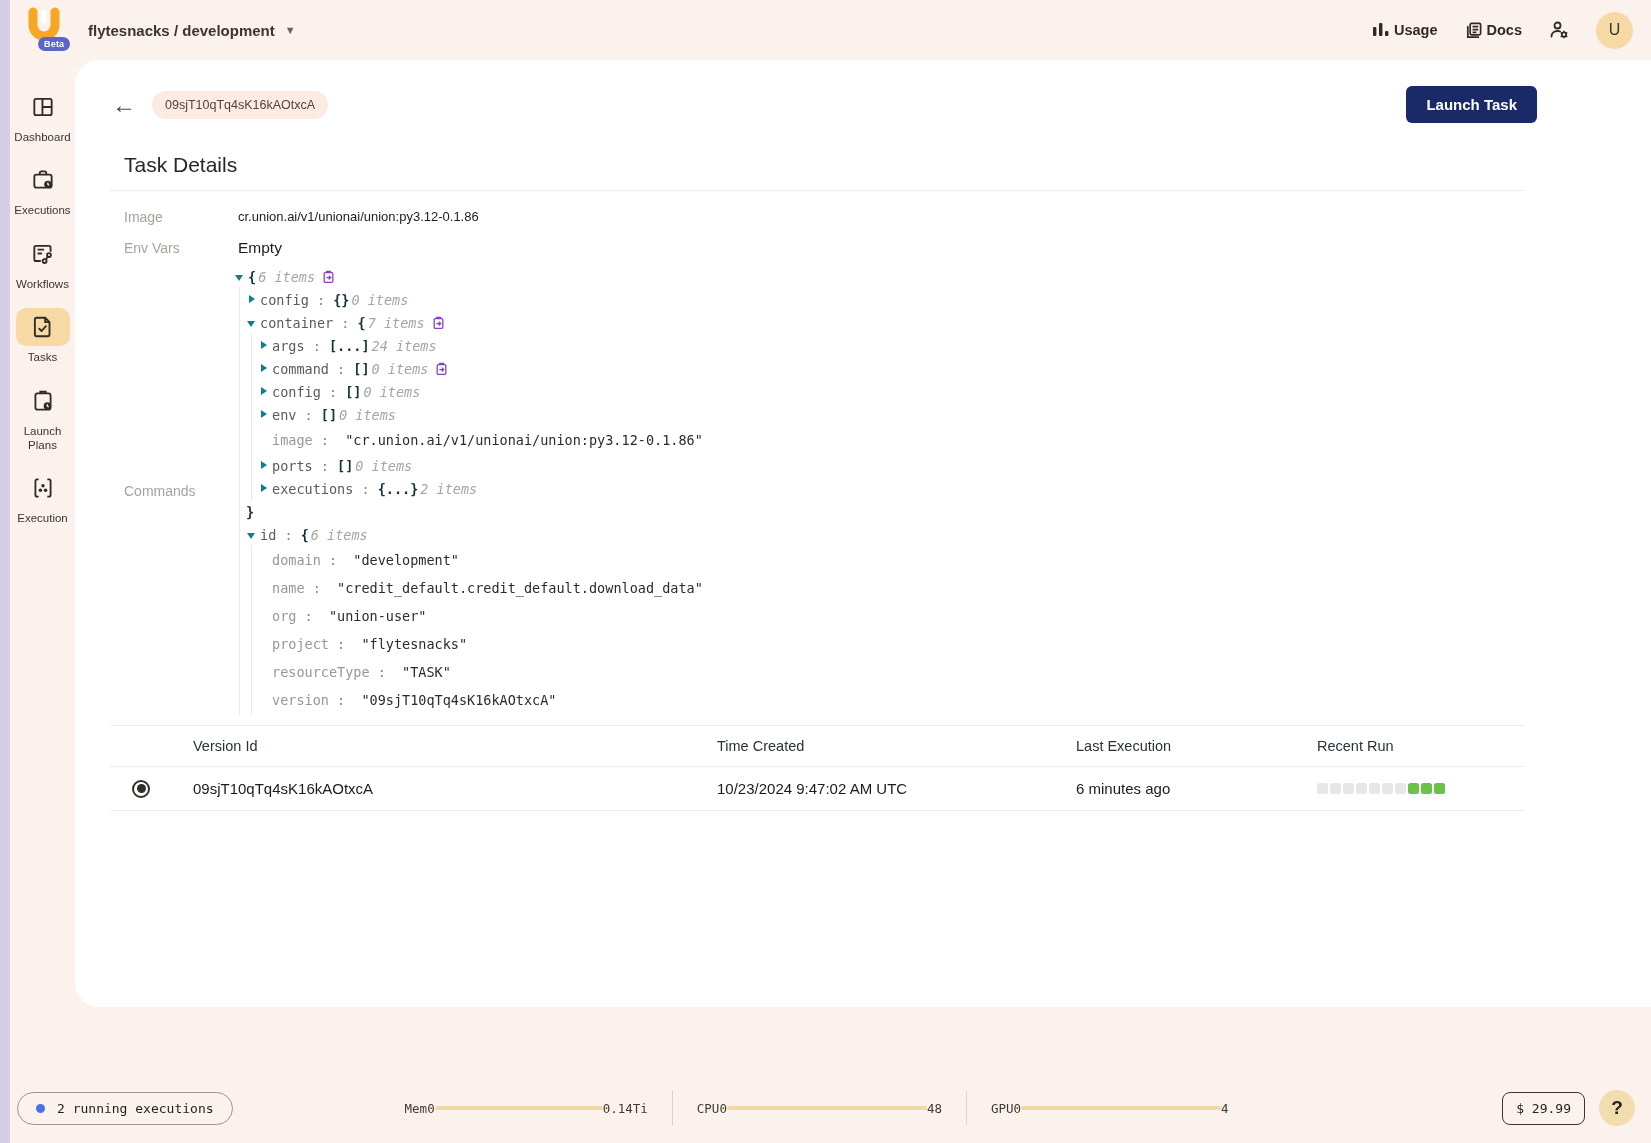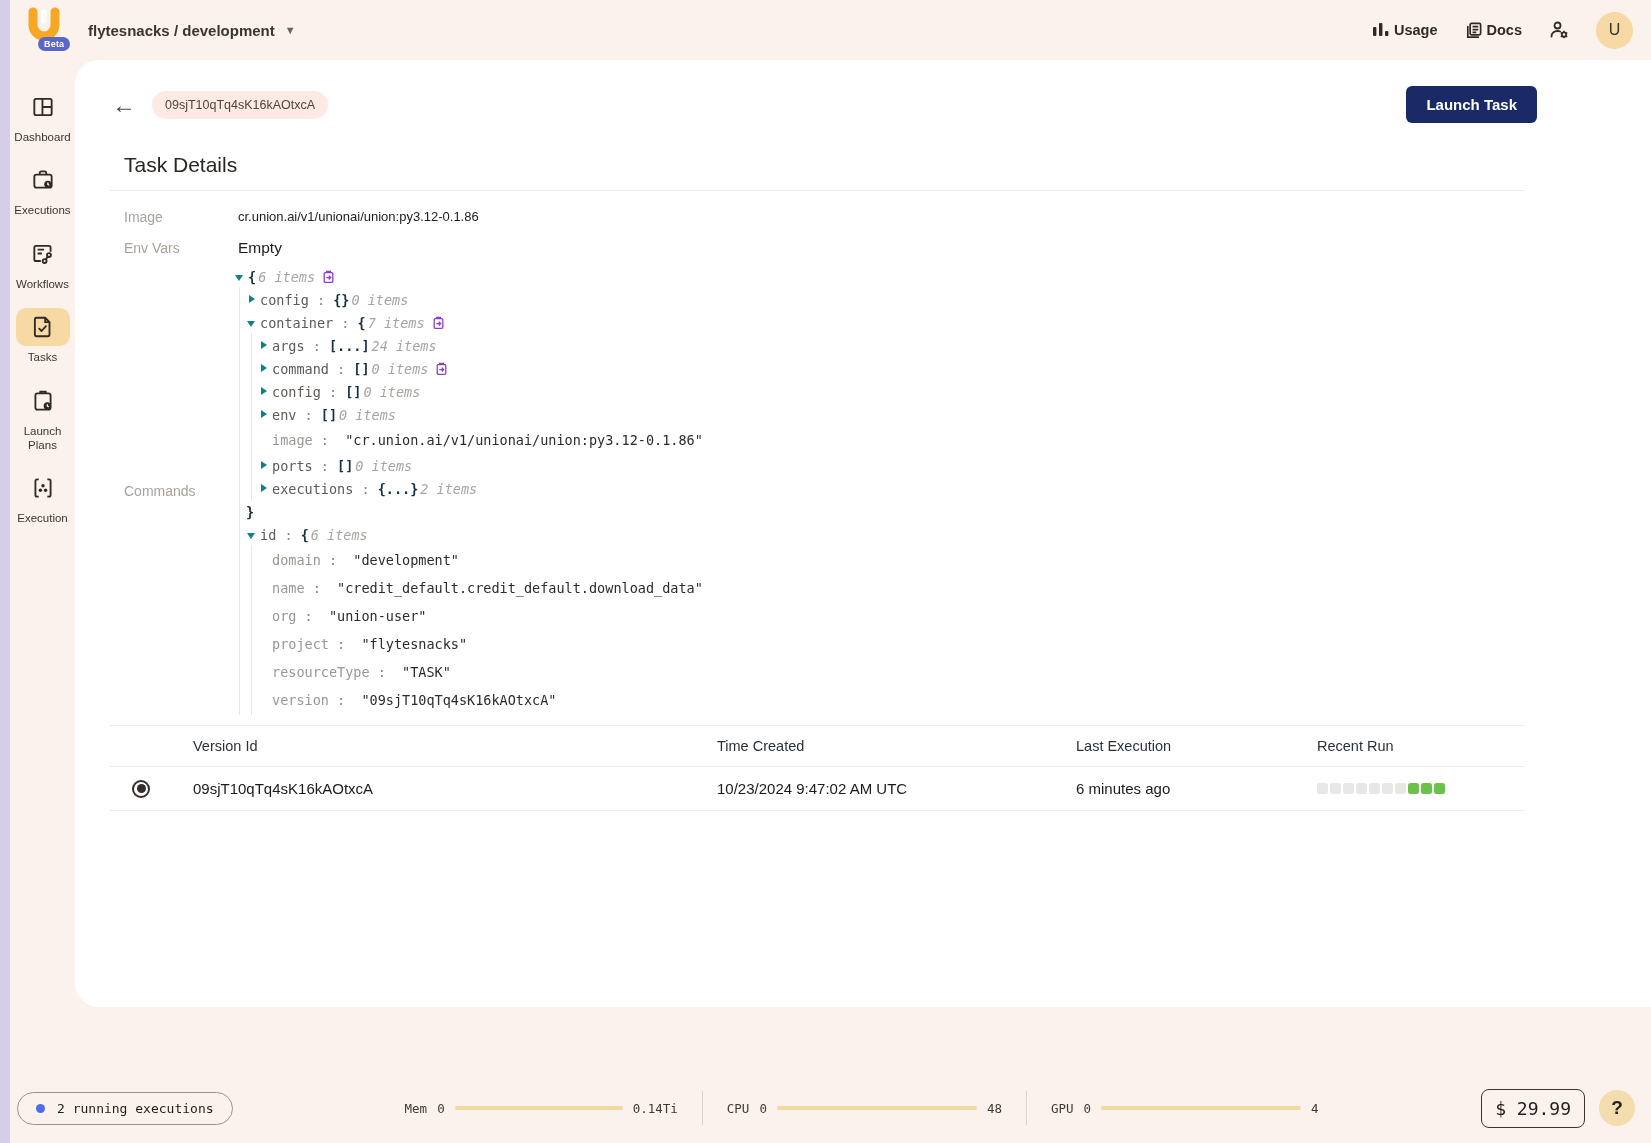--- a/index.html
+++ b/index.html
@@ -78,28 +78,28 @@
   .radio-inner { width:9px; height:9px; background:#332e29; border-radius:50%; }
   .runs { display:flex; gap:2px; }
   .sq { width:11px; height:11px; border-radius:2.5px; background:#e9e7e5; }
   .sq.success { background:#6bc24b; }
 
   
   .bottombar { position:absolute; left:0; right:0; bottom:0; height:62px; display:flex; align-items:center; padding:0 16px 8px 17px; }
   .run-pill { display:flex; align-items:center; gap:12px; border:1px solid #9a948e; border-radius:18px; padding:8px 18px; font-family:"DejaVu Sans Mono", monospace; font-size:13px; color:#1e1e1e; cursor:pointer; background:transparent; }
   .run-dot { width:9px; height:9px; border-radius:50%; background:#4c6fe8; }
   .gauges { display:flex; align-items:center; margin-left:172px; gap:24px; }
-  .gauge { display:flex; align-items:center; gap:10px; font-family:"DejaVu Sans Mono", monospace; font-size:12.5px; color:#3f3a34; }
+  .gauge { display:flex; align-items:center; font-family:"DejaVu Sans Mono", monospace; font-size:12.5px; color:#3f3a34; }
   .track { height:4px; border-radius:2px; background:#f2d8a2; }
   .track.mem { width:168px; }
   .track.cpu { width:200px; }
   .track.gpu { width:200px; }
   .vdiv { width:1px; height:34px; background:#ddd3cc; }
   .bottom-right { margin-left:auto; display:flex; align-items:center; gap:14px; }
-  .cost-btn { border:1.5px solid #3a3531; background:transparent; border-radius:8px; padding:8px 13px; font-family:"DejaVu Sans Mono", monospace; font-size:18px; color:#1e1e1e; cursor:pointer; }
+  .cost-btn { border:1.5px solid #3a3531; background:transparent; border-radius:8px; padding:8px 13px; font-family:"DejaVu Sans Mono", monospace; font-size:13px; color:#1e1e1e; cursor:pointer; }
   .help-btn { width:36px; height:36px; border-radius:50%; background:#f3dcae; display:flex; align-items:center; justify-content:center; font-size:19px; font-weight:700; color:#23201c; cursor:pointer; }
 </style>
 </head>
 <body>
 
 <div class="left-strip"></div>
 
 <header class="topbar">
   <div class="brand">
     <div class="logo-wrap">

